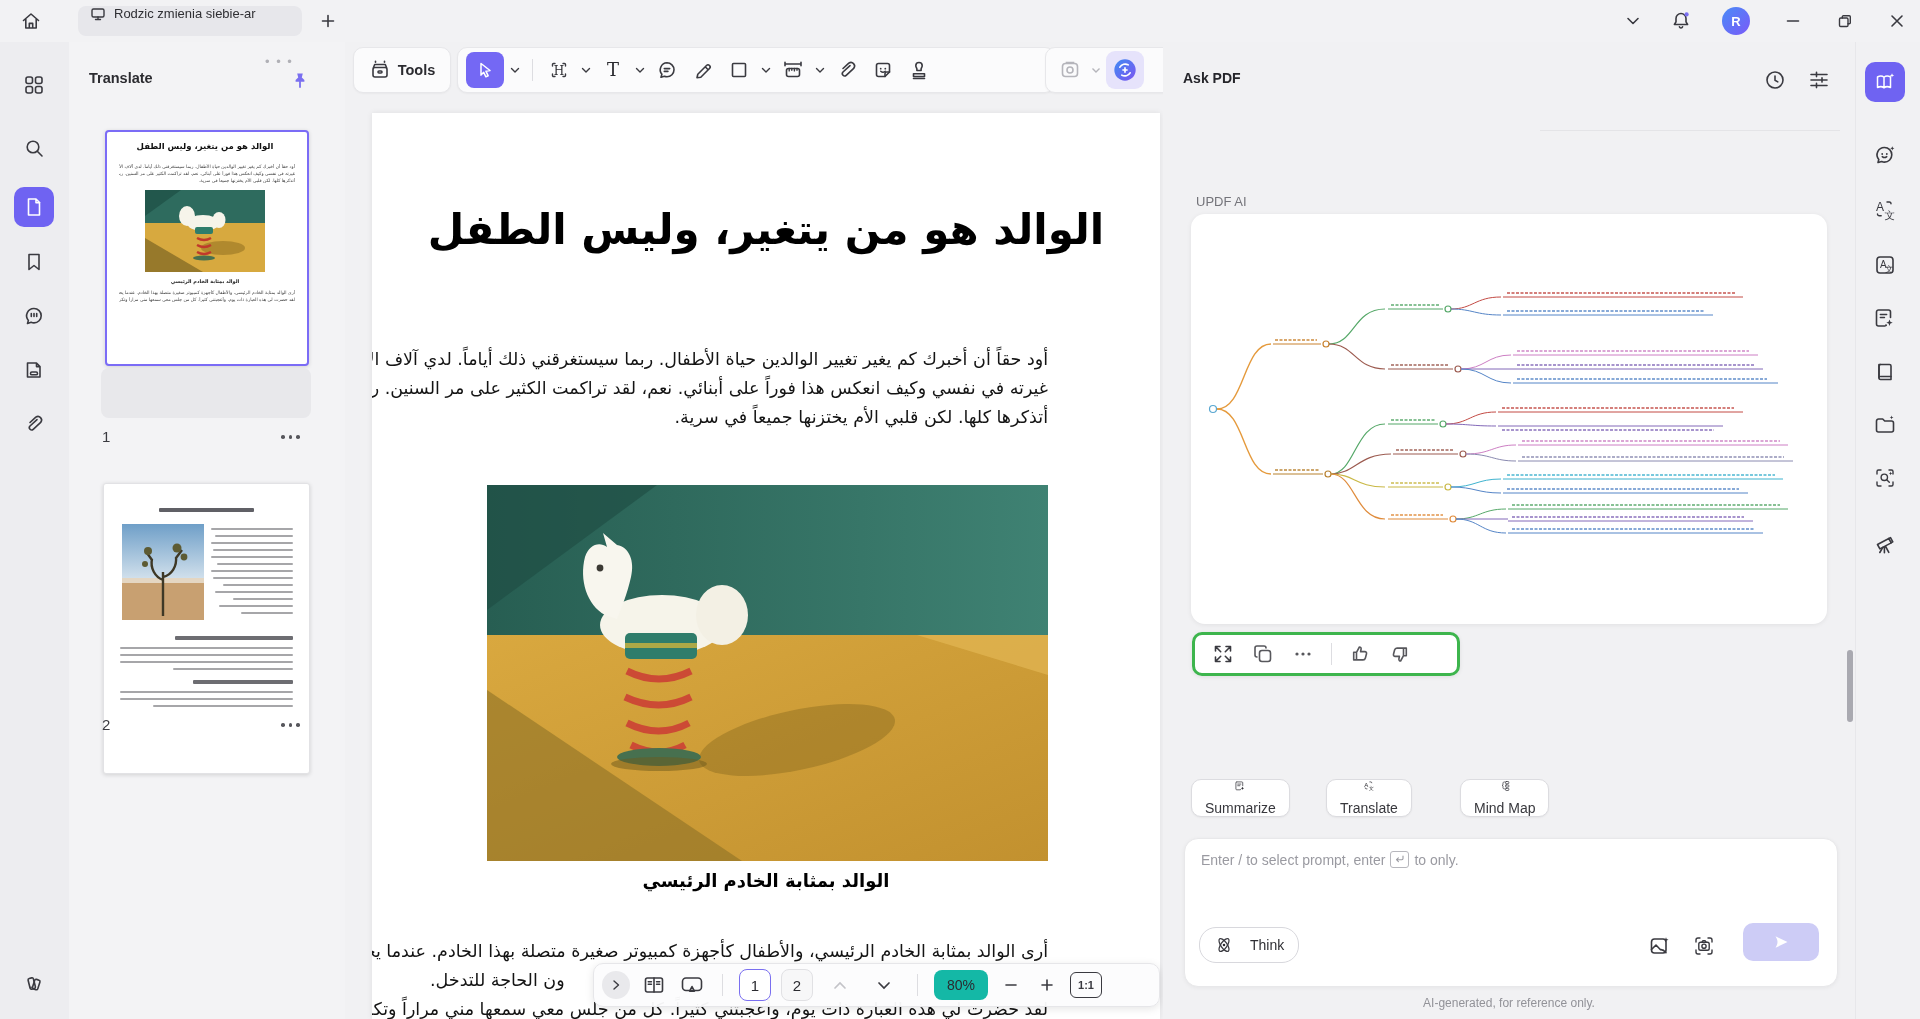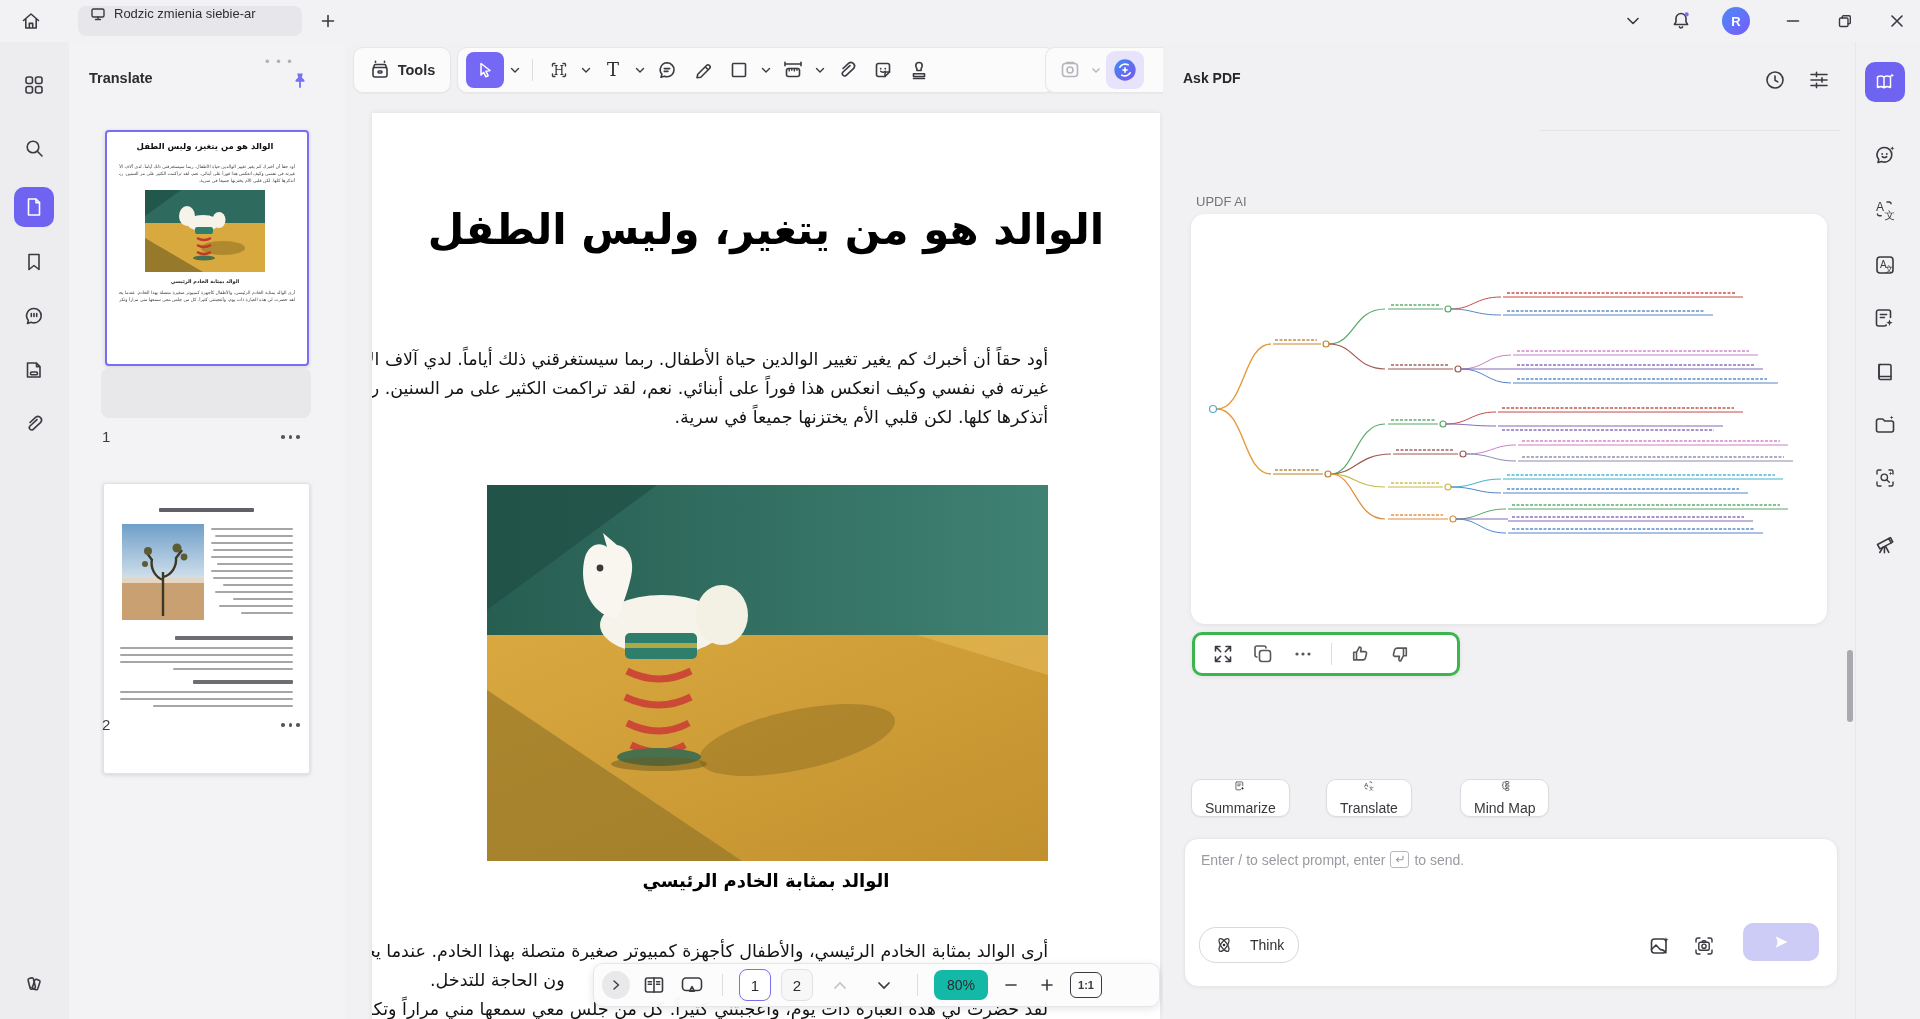--- a/index.html
+++ b/index.html
@@ -679,21 +679,21 @@
     </div>
 
     <div class="abs input-card">
       <div class="abs ph">
         <span>Enter / to select prompt, enter</span>
         <span class="key-box">
           <svg width="11" height="11" viewBox="0 0 11 11">
               <path d="M9 2v2.6c0 .6-.5 1.1-1.1 1.1H2.6 M4.4 3.8 2.5 5.7l1.9 1.9" stroke="#9a9aa1" stroke-width="1.1" fill="none" stroke-linecap="round" stroke-linejoin="round"></path>
             </svg>
         </span>
-        <span>to send.</span>
+        <span>to only.</span>
       </div>
       <div class="abs think-btn">
         <svg width="20" height="20" viewBox="0 0 22 22">
           <ellipse class="ico-thin" cx="11" cy="11" rx="8.3" ry="3.4" transform="rotate(55 11 11)"></ellipse>
           <ellipse class="ico-thin" cx="11" cy="11" rx="8.3" ry="3.4" transform="rotate(-55 11 11)"></ellipse>
           <circle cx="11" cy="11" r="1.4" fill="#2b2b30"></circle>
         </svg>
         <span>Think</span>
       </div>
       <div class="in-ico" style="left:462px;">
@@ -711,20 +711,21 @@
           <circle class="ico-thin" cx="12" cy="12.2" r="2.1"></circle>
         </svg>
       </div>
       <div class="abs send-btn">
         <svg width="18" height="18" viewBox="0 0 18 18">
           <path d="M3.5 3.2 15.5 9 3.5 14.8c1.5-2.4 2-4.3 2-5.8s-.5-3.4-2-5.8z" fill="#fff"></path>
         </svg>
       </div>
     </div>
 
+    <div class="abs disclaimer">AI-generated, for reference only.</div>
   </div>
 
   <div class="abs right-rail">
     <div class="rr-btn active" style="top:20px;">
       <svg width="24" height="24" viewBox="0 0 24 24">
         <path d="M4.5 7c2.4-1.4 4.6-1.4 6.5.2 1.9-1.6 4.1-1.6 6.5-.2v10.5c-2.4-1.2-4.6-1.2-6.5.3-1.9-1.5-4.1-1.5-6.5-.3z M11 7.3v10.4" stroke="#fff" stroke-width="1.5" fill="none" stroke-linejoin="round"></path>
         <path d="M19 3.2l.6 1.6 1.6.6-1.6.6-.6 1.6-.6-1.6-1.6-.6 1.6-.6z" fill="#fff" stroke="none"></path>
       </svg>
     </div>
     <div class="rr-btn" style="top:93px;">

